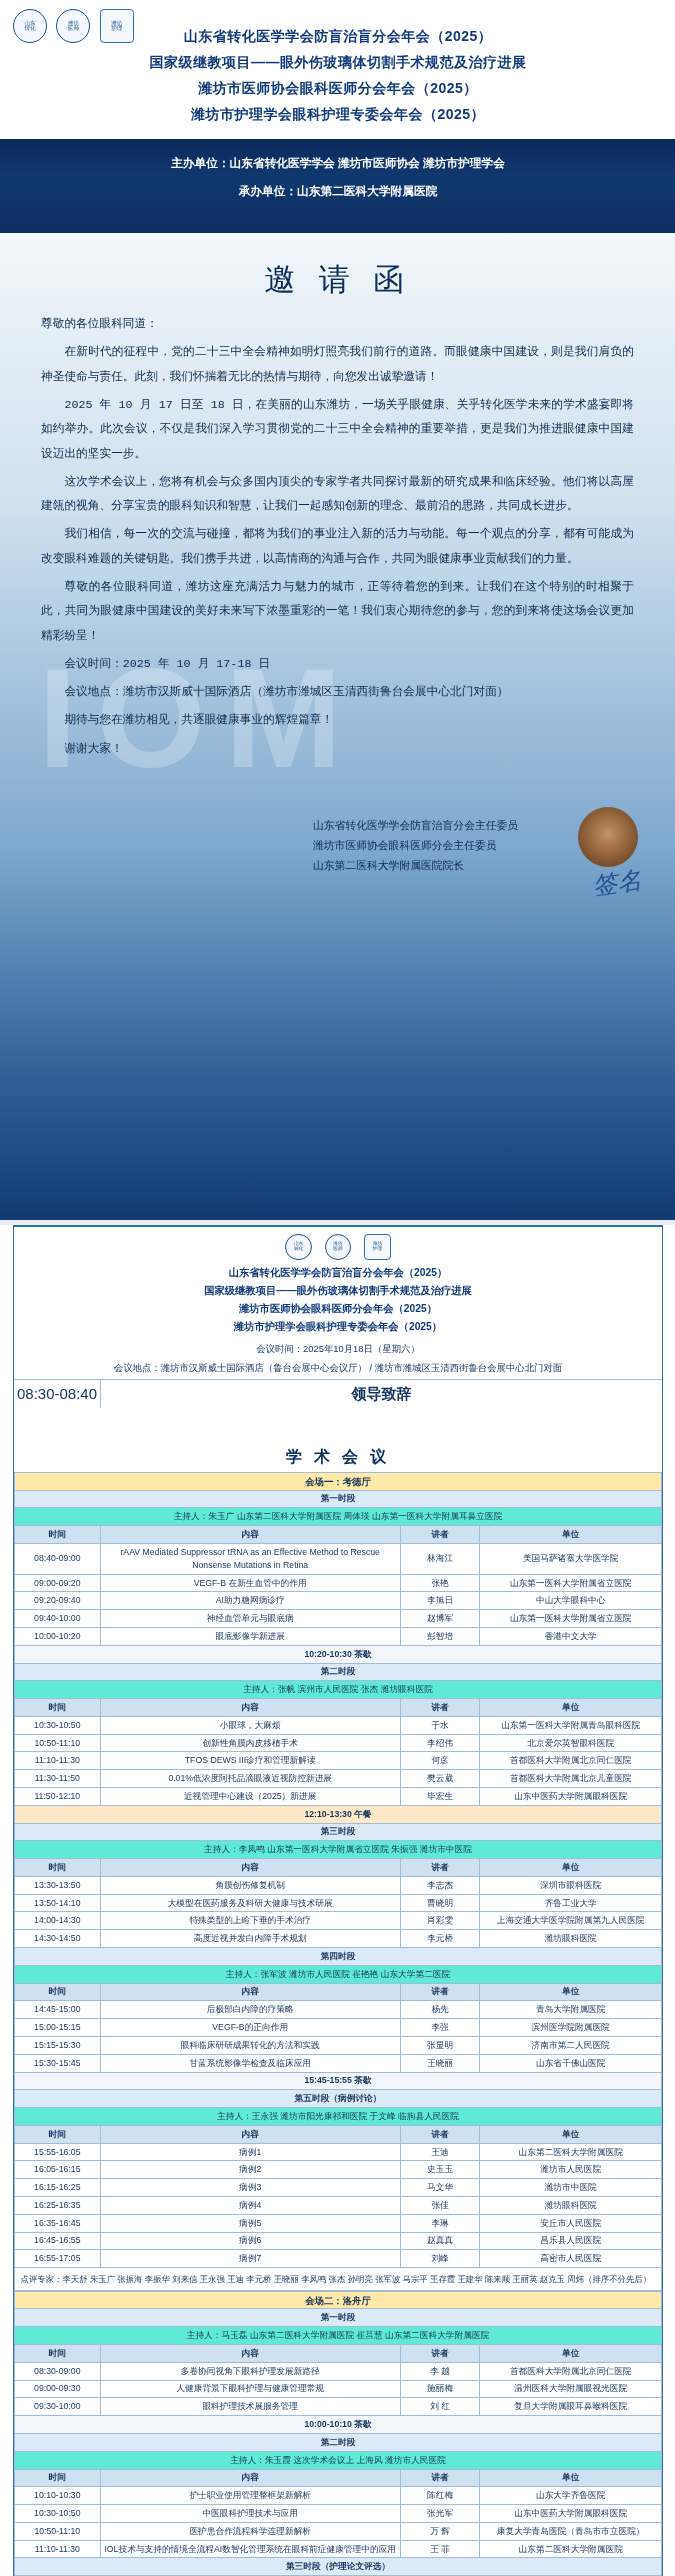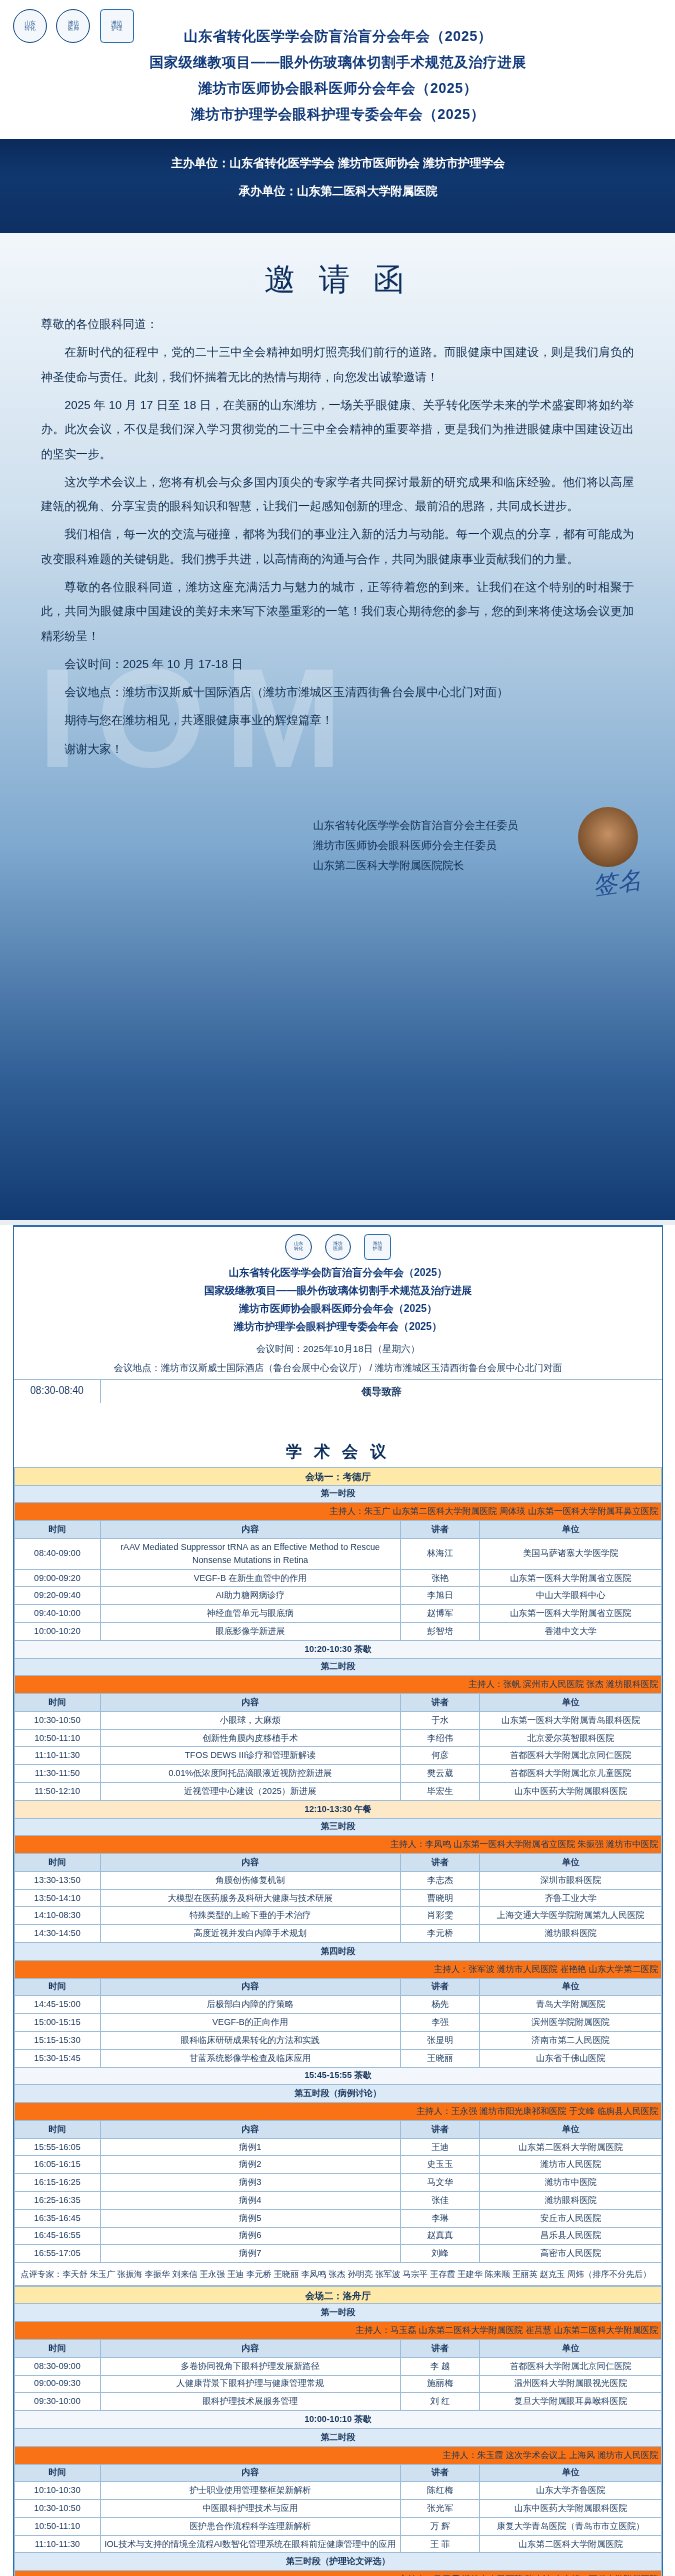--- a/index.html
+++ b/index.html
@@ -17,47 +17,47 @@
 
   .poster .midband{position:absolute;left:0;top:139px;width:676px;height:94px;
     background:linear-gradient(180deg,#0b2a5b 0%, #10386f 40%, #0e2f63 100%);}
   .midband .hostline{position:absolute;left:0;top:17px;width:676px;text-align:center;color:#ffffff;font-size:11.7px;font-weight:bold;}
   .midband .hostline2{position:absolute;left:0;top:45px;width:676px;text-align:center;color:#ffffff;font-size:11.7px;font-weight:bold;}
 
   .poster .body{position:absolute;left:0;top:233px;width:676px;height:987px;
      background:linear-gradient(180deg,#f2f7fb 0%, #cfe0ee 28%, #7fa9cf 62%, #2f5e95 86%, #123a72 100%);}
   .watermark{position:absolute;left:38px;top:404px;font-size:141px;color:rgba(255,255,255,.25);font-weight:bold;letter-spacing:19px;}
   .invite-title{position:absolute;left:0;top:26px;width:676px;text-align:center;font-size:31px;color:#0d2f5e;letter-spacing:7.5px;font-weight:normal;}
-  .letter{position:absolute;left:41px;top:79px;width:593px;color:#0c2a4d;font-size:11.7px;line-height:24.4px;text-align:justify;}
+  .letter{position:absolute;left:41px;top:79px;width:593px;color:#0c2a4d;font-size:11.7px;line-height:24.4px;text-align:justify;font-family:Liberation Mono, monospace;}
   .letter p{margin:0 0 3.8px 0;text-indent:2em;}
   .letter p.noind{text-indent:0;}
   .sign{position:absolute;right:81px;top:582px;width:282px;text-align:left;color:#0b2a50;font-size:10.8px;line-height:20px;}
   .sign .nm{color:#0b2a50;}
   .stamp{position:absolute;right:38px;top:574px;width:60px;height:60px;border-radius:50%;
      background:radial-gradient(circle at 50% 45%, #c98f5f 0%, #7a4b22 70%, #5a3516 100%);opacity:.95;}
   .autograph{position:absolute;right:34px;top:634px;color:#17408a;font-size:24.4px;font-style:italic;font-family:"Liberation Serif",serif;transform:rotate(-8deg);opacity:.85;}
 
   
   .agenda{width:676px;background:#ffffff;padding:0 0 5.6px 0;border-top:5.6px solid #e9eef2;}
   .ag-inner{width:648px;margin:0 auto;border:0.9px solid #2f6fae;border-top:2.8px solid #2f6fae;background:#fff;}
   .ag-logos{display:flex;justify-content:center;gap:13px;padding:6.6px 0 1.9px 0;}
   .ag-logos .logo{width:24.4px;height:24.4px;font-size:4.7px;}
   .ag-titles{text-align:center;padding:1.9px 9.4px 5.6px 9.4px;}
   .ag-titles div{color:#123a7a;font-weight:bold;font-size:10.3px;line-height:18px;}
   .ag-meta{text-align:center;font-size:9.4px;color:#14345f;line-height:16px;padding:0 9.4px 2.8px 9.4px;}
-  .ag-open{display:flex;font-size:10px;color:#14345f;border-top:0.9px solid #9dbdd8;}
+  .ag-open{display:flex;font-size:15px;color:#14345f;border-top:0.9px solid #9dbdd8;}
   .ag-open .t{width:86px;padding:4.7px 0;text-align:center;border-right:0.9px solid #9dbdd8;}
   .ag-open .v{flex:1;text-align:center;padding:4.7px 0;font-weight:bold;}
   .sec-title{text-align:center;font-size:16px;font-weight:bold;color:#0d2f5e;letter-spacing:3.8px;padding:5.6px 0 3.8px 0;margin-top:33px;}
 
   table.ag{width:100%;border-collapse:collapse;font-size:8.7px;color:#16355c;}
   table.ag td{border:0.9px solid #9dbdd8;padding:1.9px 2.8px;line-height:13px;}
   .hall{background:#ffe9a8;text-align:center;font-weight:bold;font-size:9.4px;padding:2.8px 0;}
   .stage{background:#dce9f6;text-align:center;font-weight:bold;padding:2.3px 0;}
-  .chair{background:#f97316;text-align:right;padding:2.3px 0;}
+  .chair{background:#5eead4;text-align:center;padding:2.3px 0;}
   .hdr td{background:#cfe0f0;text-align:center;font-weight:bold;}
   .c-time{width:79px;text-align:center;}
   .c-topic{text-align:center;}
   .c-sp{width:73px;text-align:center;}
   .c-unit{width:175px;text-align:center;}
   .break{text-align:center;background:#f3f7fb;font-weight:bold;}
   .lunch{text-align:center;background:#fde9c8;font-weight:bold;}
   .note{font-size:8.4px;line-height:14px;padding:3.8px 5.6px;color:#16355c;background:#fff;border:0.9px solid #9dbdd8;border-top:none;}
 </style>
 </head>
@@ -255,21 +255,21 @@
               <td class="c-sp">李志杰</td>
               <td class="c-unit">深圳市眼科医院</td>
             </tr>
         <tr>
               <td class="c-time">13:50-14:10</td>
               <td class="c-topic">大模型在医药服务及科研大健康与技术研展</td>
               <td class="c-sp">曹晓明</td>
               <td class="c-unit">齐鲁工业大学</td>
             </tr>
         <tr>
-              <td class="c-time">14:10-08:30</td>
+              <td class="c-time">14:00-14:30</td>
               <td class="c-topic">特殊类型的上睑下垂的手术治疗</td>
               <td class="c-sp">肖彩雯</td>
               <td class="c-unit">上海交通大学医学院附属第九人民医院</td>
             </tr>
         <tr>
               <td class="c-time">14:30-14:50</td>
               <td class="c-topic">高度近视并发白内障手术规划</td>
               <td class="c-sp">李元桥</td>
               <td class="c-unit">潍坊眼科医院</td>
             </tr>

